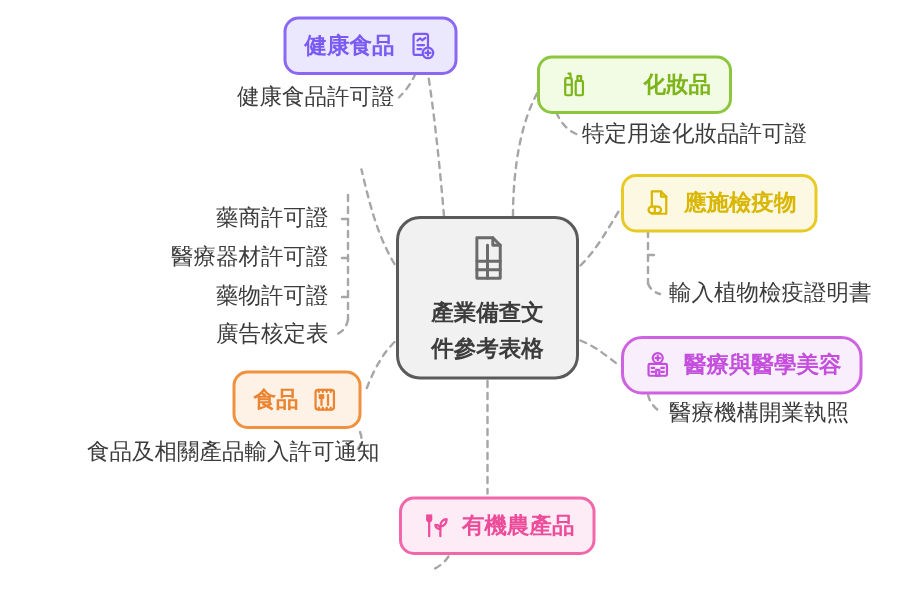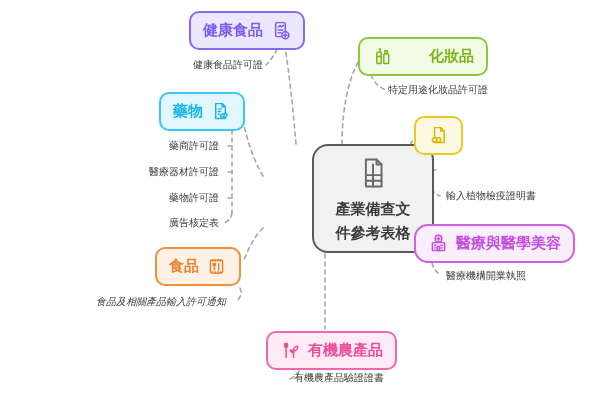--- a/index.html
+++ b/index.html
@@ -25,38 +25,38 @@
   .n-quarantine{--nbg:#fcf8e1;left:414px;top:116px; border-color:#e7ca26;color:#d9b600;}
   .n-medical   {--nbg:#f9eefc;left:414px;top:224px; border-color:#cf62e2;color:#c44fdc;border-radius:14px;}
   .n-food      {--nbg:#fdf2e5;left:155px;top:247px; border-color:#f0913d;color:#eb8430;}
   .n-organic   {--nbg:#fdecf5;left:266px;top:331px; border-color:#f168aa;color:#ed4c9b;}
 
   .center-node{
     --nbg:#f1f1f1;
     position:absolute;left:264px;top:144px;width:122px;height:109px;
     background:#f1f1f1;border:2px solid #5a5a5a;border-radius:16px;
     display:flex;flex-direction:column;align-items:center;justify-content:center;gap:5px;
-    color:#3c3c3c;font-size:15px;font-weight:600;box-sizing:border-box;text-align:center;line-height:19px;margin-left:48px;
+    color:#3c3c3c;font-size:15px;font-weight:600;box-sizing:border-box;text-align:center;line-height:19px;
   }
   .center-node .icon svg{width:34px;height:34px;stroke:#6b6b6b;stroke-width:1.4;fill:none;stroke-linecap:round;stroke-linejoin:round;}
   .center-node .lbl{display:block;}
 
   .leaf{
-    position:absolute;font-size:10px;color:#3c3c3c;white-space:nowrap;line-height:20px;
+    position:absolute;font-size:15px;color:#3c3c3c;white-space:nowrap;line-height:20px;
   }
   .lf-health  {right:337px;top:55px;}
   .lf-drug-0  {right:381px;top:136px;}
   .lf-drug-1  {right:381px;top:162px;}
   .lf-drug-2  {right:381px;top:188px;}
   .lf-drug-3  {right:381px;top:213px;margin-left:24px;}
   .lf-cosm    {left:388px;top:80px;}
   .lf-quar-0  {left:446px;top:160px;}
   .lf-quar-1  {left:446px;top:186px;}
   .lf-med     {left:446px;top:266px;}
-  .lf-food    {right:374px;top:292px;font-style:italic;}
+  .lf-food    {right:347px;top:292px;}
   .lf-org     {left:294px;top:368px;}
 </style>
 </head>
 <body>
 
 <div class="canvas">
 
   <svg class="links" viewBox="0 0 600 400">
     <path d="M296 144 C293 108 289 72 285 47"></path>
     <path d="M342 144 C342 110 348 78 360 59"></path>
@@ -112,42 +112,31 @@
         <path d="M8 3.5h1.5v3.5"></path>
         <rect x="5.5" y="7" width="5" height="13" rx="1"></rect>
         <path d="M5.5 12h5"></path>
         <rect x="13.5" y="9" width="5.5" height="11" rx="1"></rect>
         <rect x="14.8" y="5.5" width="2.8" height="3.5"></rect>
       </svg>
     </span>
     <span>化妝品</span>
   </div>
 
-  <div class="node n-drug">
-    <span>藥物</span>
-    <span class="icon">
-      <svg viewBox="0 0 24 24">
-        <path d="M6.5 3h7.5l3.5 3.5V20h-11z"></path>
-        <path d="M14 3v3.5h3.5"></path>
-        <path d="M9.5 9h3.5M9.5 12h2.5M9.5 15h2"></path>
-        <ellipse class="fillbg" cx="15.8" cy="16.8" rx="3.8" ry="2.3" transform="rotate(-28 15.8 16.8)"></ellipse>
-        <path d="M14.7 18.6l2.2-3.6"></path>
-      </svg>
-    </span>
-  </div>
 
   <div class="node n-quarantine">
     <span class="icon">
       <svg viewBox="0 0 24 24">
         <path d="M7.5 3h7l4 4v13h-11z"></path>
         <path d="M14.5 3v4h4"></path>
         <rect class="fillbg" x="5" y="14.5" width="9.5" height="5" rx="2.5"></rect>
         <path d="M9.75 14.5v5"></path>
       </svg>
     </span>
+    <span>應施檢疫物</span>
   </div>
 
   <div class="node n-medical">
     <span class="icon">
       <svg viewBox="0 0 24 24">
         <rect x="5" y="11" width="14" height="9" rx="1"></rect>
         <circle class="fillbg" cx="12" cy="6.5" r="3.8"></circle>
         <path d="M12 4.8v3.4M10.3 6.5h3.4"></path>
         <path d="M7.3 14h2M7.3 17h2M14.7 14h2M14.7 17h2"></path>
         <rect x="10.8" y="15.5" width="2.4" height="4.5"></rect>
@@ -184,15 +173,14 @@
 
   <div class="leaf lf-health">健康食品許可證</div>
   <div class="leaf lf-cosm">特定用途化妝品許可證</div>
   <div class="leaf lf-drug-0">藥商許可證</div>
   <div class="leaf lf-drug-2">藥物許可證</div>
   <div class="leaf lf-drug-1">醫療器材許可證</div>
   <div class="leaf lf-drug-3">廣告核定表</div>
   <div class="leaf lf-quar-1">輸入植物檢疫證明書</div>
   <div class="leaf lf-med">醫療機構開業執照</div>
   <div class="leaf lf-food">食品及相關產品輸入許可通知</div>
-  <div class="leaf lf-org">有機農產品驗證證書</div>
 
 </div>
 
 </body></html>

